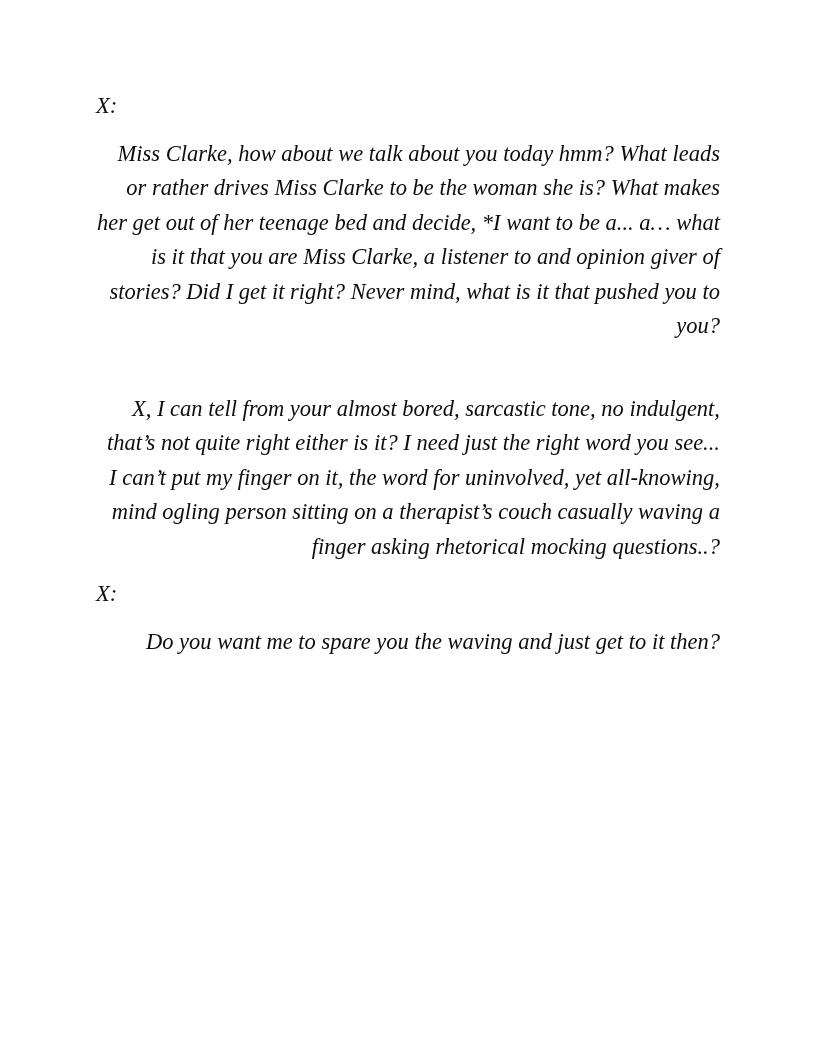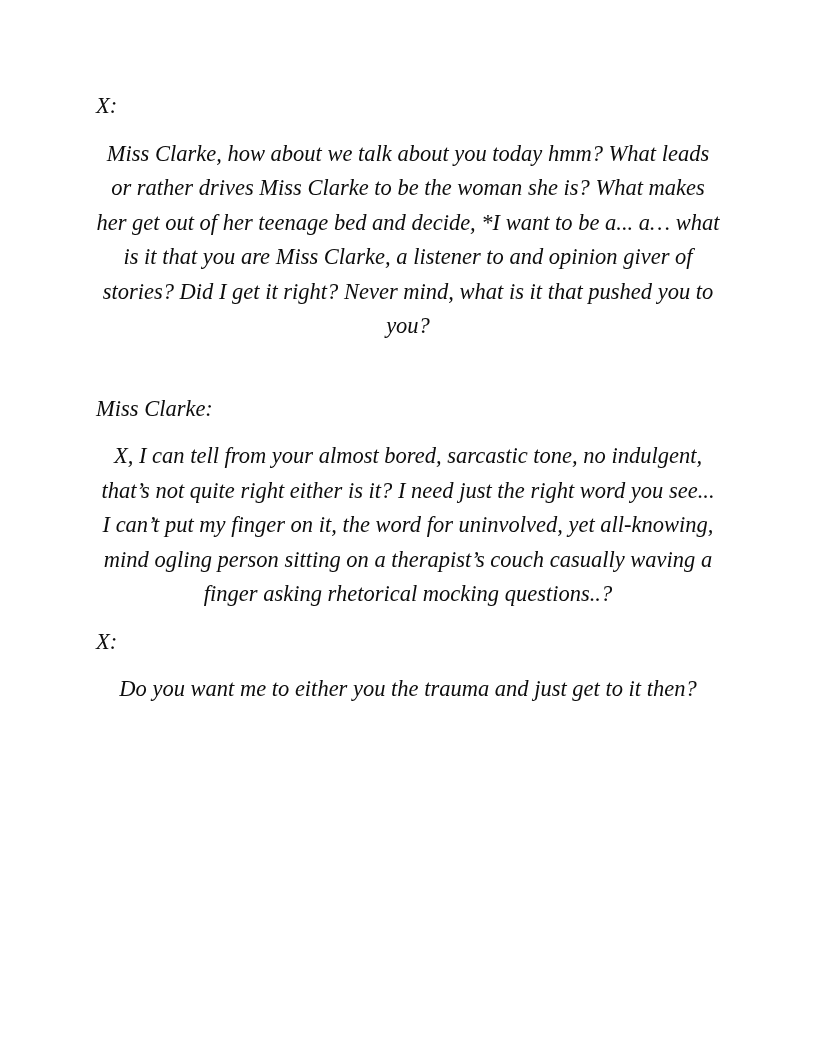--- a/index.html
+++ b/index.html
@@ -19,42 +19,41 @@
     font-style: italic;
     font-size: 22.5px;
     line-height: 34.5px;
     color: #0d0d0d;
   }
   .speaker {
     margin: 0 0 13px 0;
   }
   .para {
     margin: 0 0 13px 0;
-    text-align: center;
+    text-align: right;
     hyphens: none;
   }
   .para.gap-large {
     
     margin-bottom: 48px;
   }
   .para.last {
     margin-bottom: 0;
   }
 </style>
 </head>
 <body>
 
 <div class="page">
 
   <div class="speaker">X:</div>
 
   <p class="para gap-large">Miss Clarke, how about we talk about you today hmm? What leads or rather drives Miss Clarke to be the woman she is? What makes her get out of her teenage bed and decide, *I want to be a... a… what is it that you are Miss Clarke, a listener to and opinion giver of stories? Did I get it right? Never mind, what is it that pushed you to you?</p>
 
-  <div class="speaker">Miss Clarke:</div>
 
   <p class="para">X, I can tell from your almost bored, sarcastic tone, no indulgent, that’s not quite right either is it? I need just the right word you see... I can’t put my finger on it, the word for uninvolved, yet all-knowing, mind ogling person sitting on a therapist’s couch casually waving a finger asking rhetorical mocking questions..?</p>
 
   <div class="speaker">X:</div>
 
 
-  <p class="para last">Do you want me to either you the trauma and just get to it then?</p>
+  <p class="para last">Do you want me to spare you the waving and just get to it then?</p>
 
 </div>
 
 </body></html>

